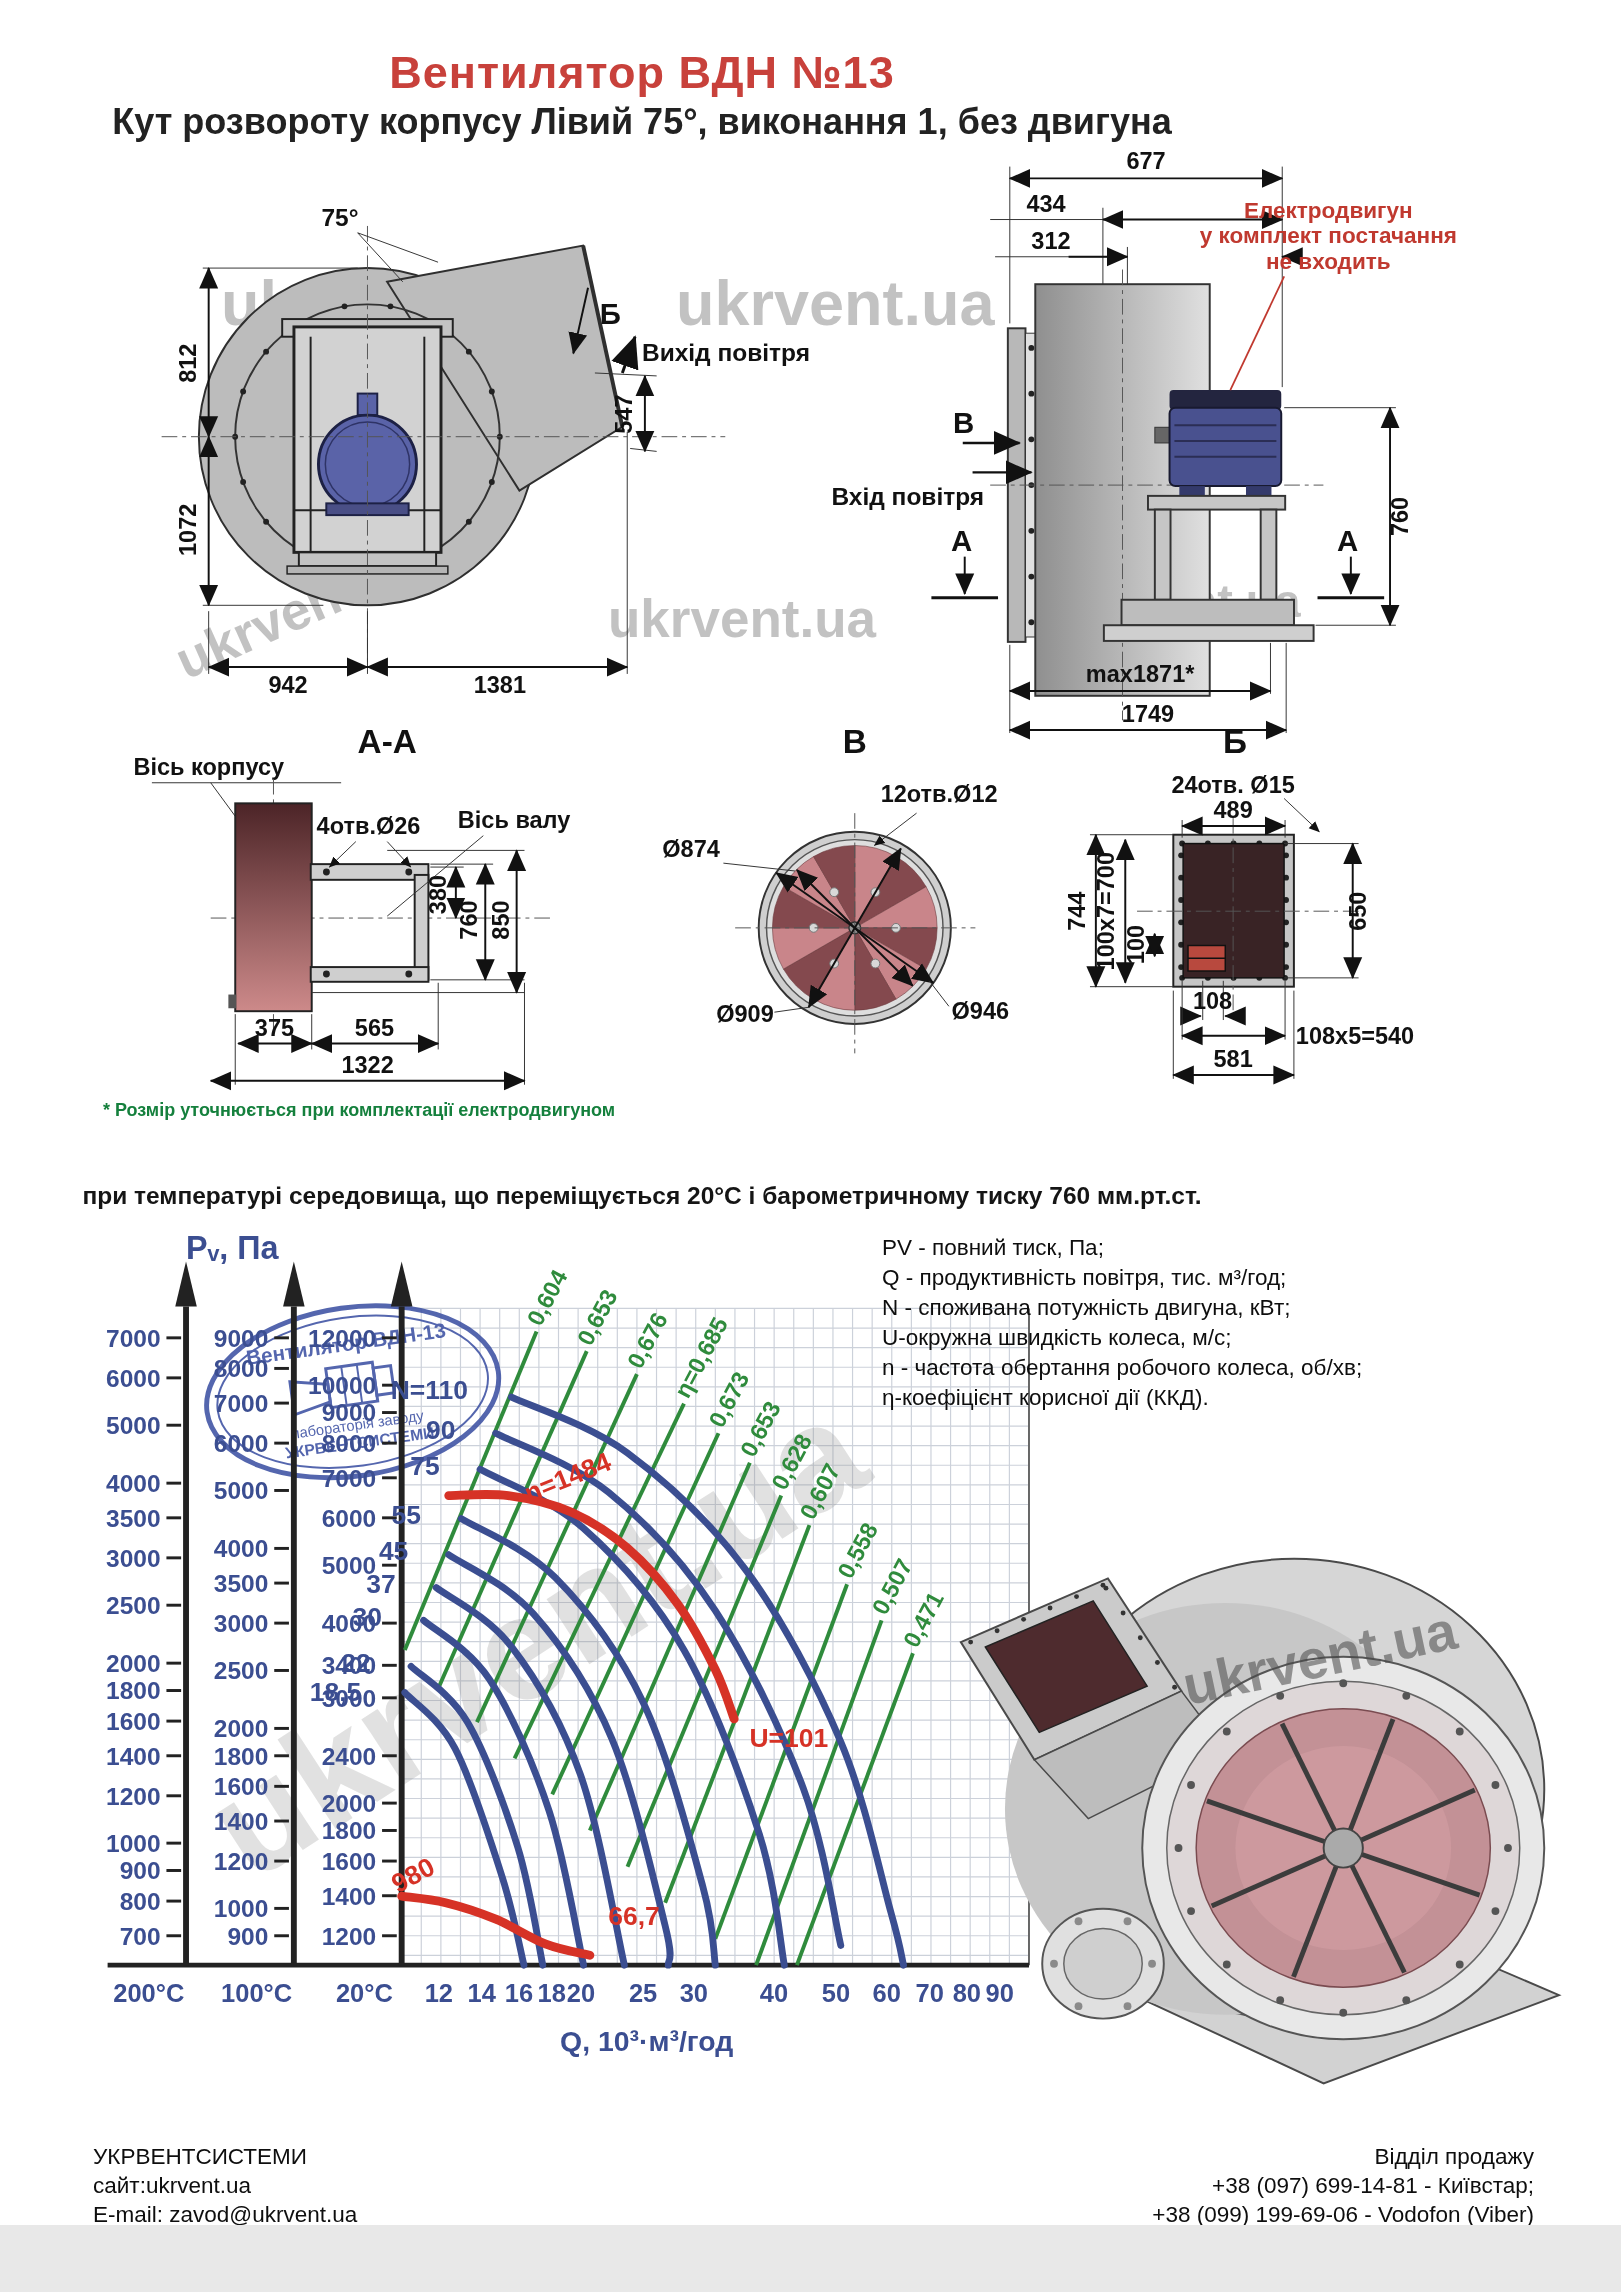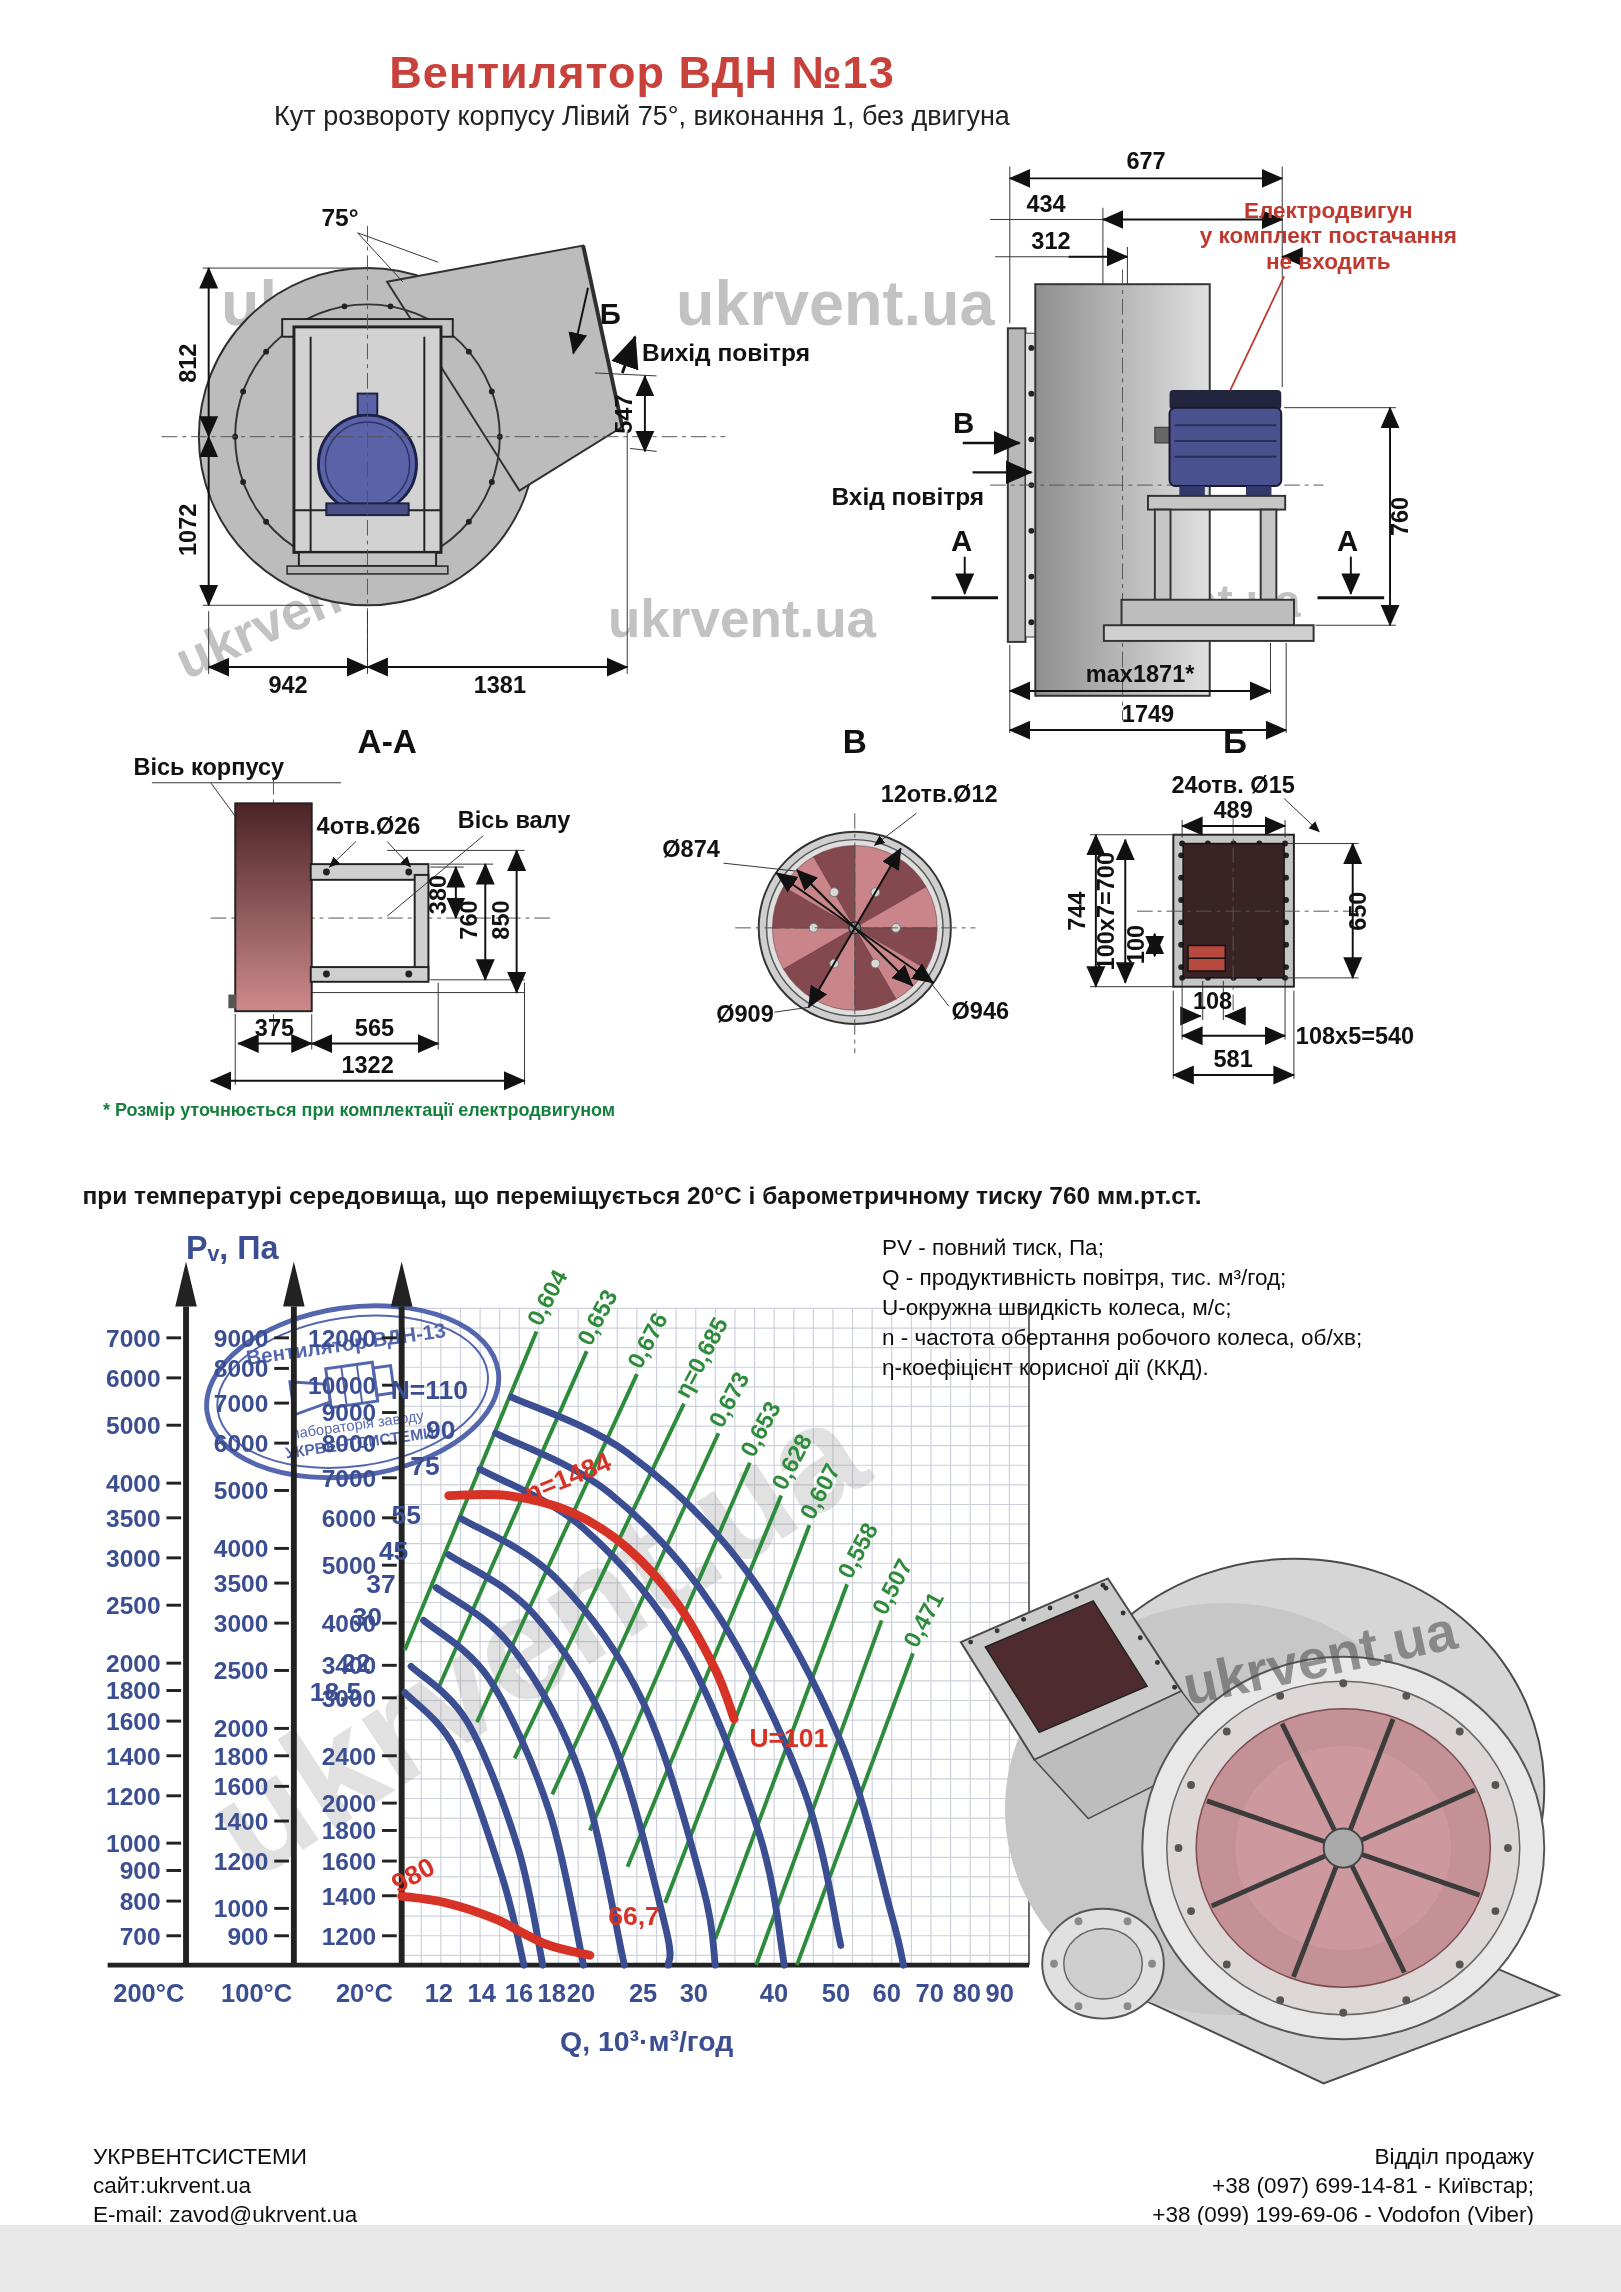--- a/index.html
+++ b/index.html
@@ -1,21 +1,21 @@
 <!DOCTYPE html>
 <html><head>
 <meta charset="utf-8">
 <style>
   html,body{margin:0;padding:0;background:#e8e8e8;}
   .page{position:relative;width:1621px;height:2225px;background:#ffffff;margin:0 auto;
         font-family:"Liberation Sans",sans-serif;overflow:hidden;}
   .abs{position:absolute;}
   .center-col{left:0;width:1284px;text-align:center;}
   .page-title{font-size:45px;font-weight:bold;color:#c8413b;letter-spacing:1px;}
-  .page-subtitle{font-size:27px;font-weight:normal;color:#222;}
+  .page-subtitle{font-size:36px;font-weight:bold;color:#222;}
   .footnote{font-size:18px;font-weight:600;color:#15803d;}
   .aero-heading{font-size:31px;font-weight:bold;color:#d03a31;}
   .aero-conditions{font-size:24.5px;font-weight:bold;color:#151515;}
   .legend{font-size:22.5px;color:#0e0e0e;line-height:30px;}
   .footer-block{font-size:22.5px;color:#0e0e0e;line-height:29px;}
   .footer-right{text-align:right;}
   .wm{color:rgba(110,110,110,0.42);font-weight:bold;pointer-events:none;white-space:nowrap;}
   svg text{font-family:"Liberation Sans",sans-serif;}
   .t-dim{font-size:24px;font-weight:bold;fill:#111;}
   .t-lbl{font-size:24px;font-weight:bold;fill:#111;}
@@ -634,20 +634,21 @@
         <text x="542.8" y="270.9" font-size="27" font-weight="bold" fill="#d63226" text-anchor="middle" transform="rotate(-22 542.8,270.9)">n=1484</text>
         <text x="724.8" y="537.85" font-size="27" font-weight="bold" fill="#d63226">U=101</text>
         <text x="386" y="676.25" font-size="27" font-weight="bold" fill="#d63226" text-anchor="middle" transform="rotate(-28 386,676.25)">980</text>
         <text x="580.8" y="718.75" font-size="27" font-weight="bold" fill="#d63226">66,7</text>
       </g>
   </svg>
 
   <div class="abs legend" style="left:882px;top:1233px;width:686px;">
     <div>PV - повний тиск, Па;</div>
     <div>Q - продуктивність повітря, тис. м³/год;</div>
+    <div>N - споживана потужність двигуна, кВт;</div>
     <div>U-окружна швидкість колеса, м/с;</div>
     <div>n - частота обертання робочого колеса, об/хв;</div>
     <div>η-коефіцієнт корисної дії (ККД).</div>
   </div>
 
   <svg class="abs" style="left:902px;top:1495px;" width="706" height="657" viewBox="0 0 720 670">
     <polygon points="150,470 430,600 670,510 390,390" fill="#d2d2d2" stroke="#4a4a4a" stroke-width="2"></polygon>
     <ellipse cx="400" cy="300" rx="255" ry="235" fill="#d6d6d6" stroke="#4a4a4a" stroke-width="2"></ellipse>
     <ellipse cx="330" cy="320" rx="225" ry="210" fill="#c7c7c7" stroke="none"></ellipse>
     <g>

